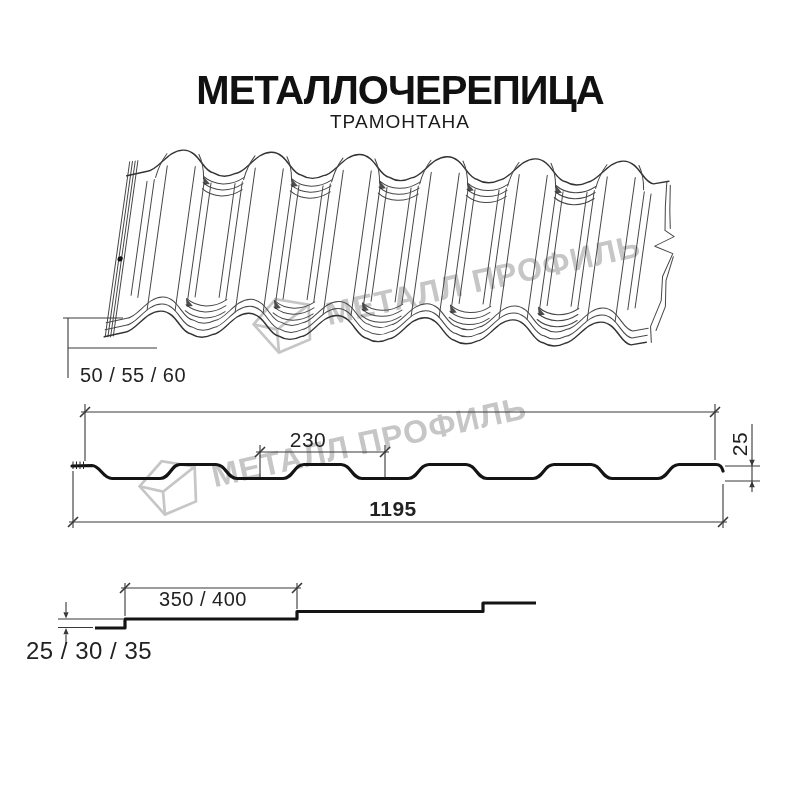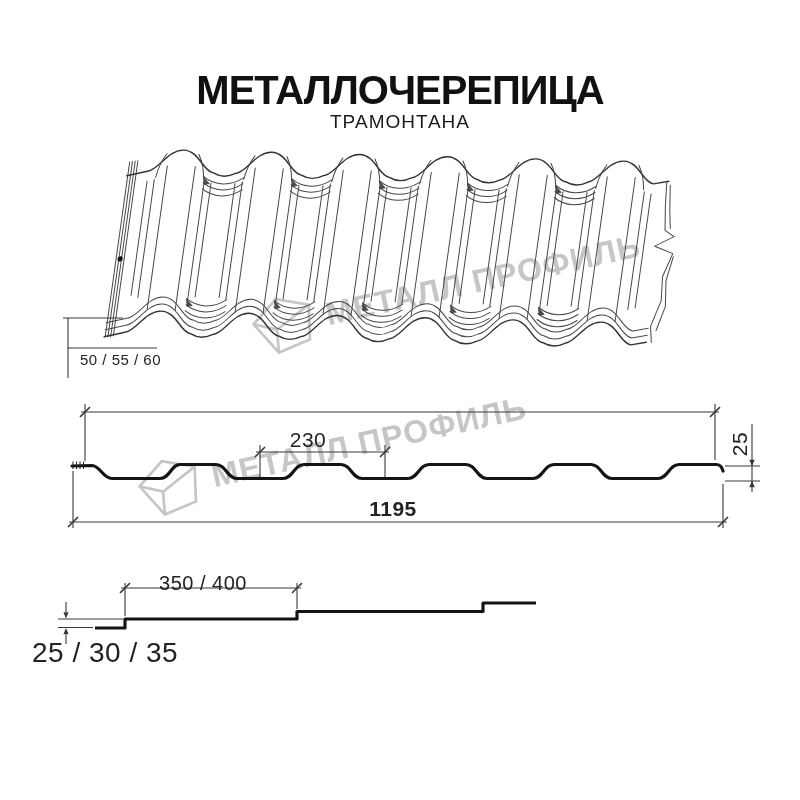--- a/index.html
+++ b/index.html
@@ -155,26 +155,26 @@
     </g>
     <g stroke="#383838" stroke-width="1.1" fill="none">
       <path d="M 58,619 H 123 M 58,627.5 H 93 M 66,612 V 602 M 66,634.5 V 644"></path>
       <path d="M 66,618.5 L 63.4,612.2 L 68.6,612.2 Z M 66,628 L 63.4,634.2 L 68.6,634.2 Z" fill="#383838" stroke="none"></path>
     </g>
   </svg>
 
   <div class="abs title lbl-layer">МЕТАЛЛОЧЕРЕПИЦА</div>
   <div class="abs subtitle lbl-layer">ТРАМОНТАНА</div>
 
-  <div class="abs dim lbl-layer" style="left:80px;top:351px;font-size:15px;">50 / 55 / 60</div>
+  <div class="abs dim lbl-layer" style="left:80px;top:364px;font-size:20px;">50 / 55 / 60</div>
 
 
   <div class="abs dim center lbl-layer" style="left:268px;top:428px;width:80px;">230</div>
 
   <div class="abs dim center lbl-layer" style="left:722px;top:432px;width:36px;transform:rotate(-90deg);">25</div>
 
   <div class="abs dim center lbl-layer" style="left:323px;top:497px;width:140px;font-weight:bold;">1195</div>
 
-  <div class="abs dim center lbl-layer" style="left:133px;top:572px;width:140px;font-size:20px;">350 / 400</div>
+  <div class="abs dim center lbl-layer" style="left:133px;top:588px;width:140px;font-size:20px;">350 / 400</div>
 
-  <div class="abs dim lbl-layer" style="left:32px;top:637px;font-size:28px;">25 / 30 / 35</div>
+  <div class="abs dim lbl-layer" style="left:26px;top:637px;font-size:24px;">25 / 30 / 35</div>
 
 </div>
 
 </body></html>

